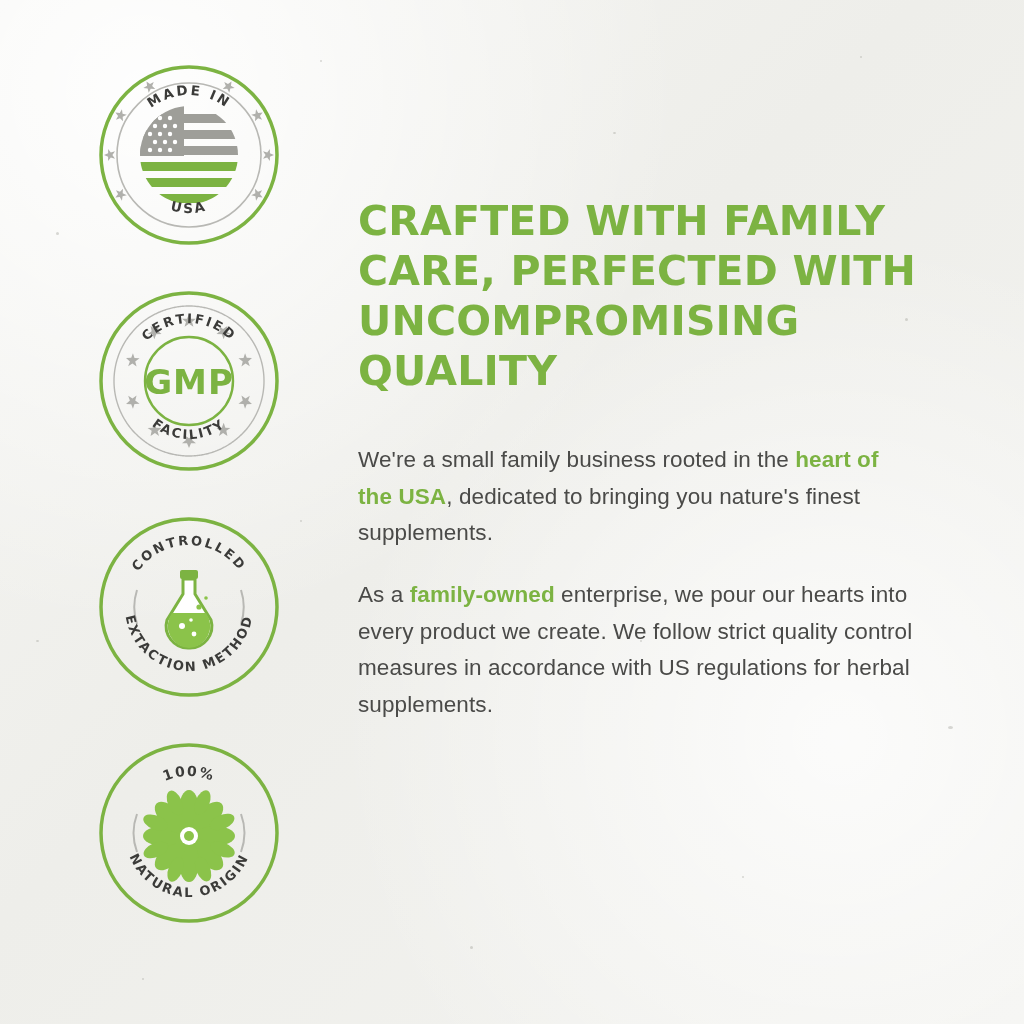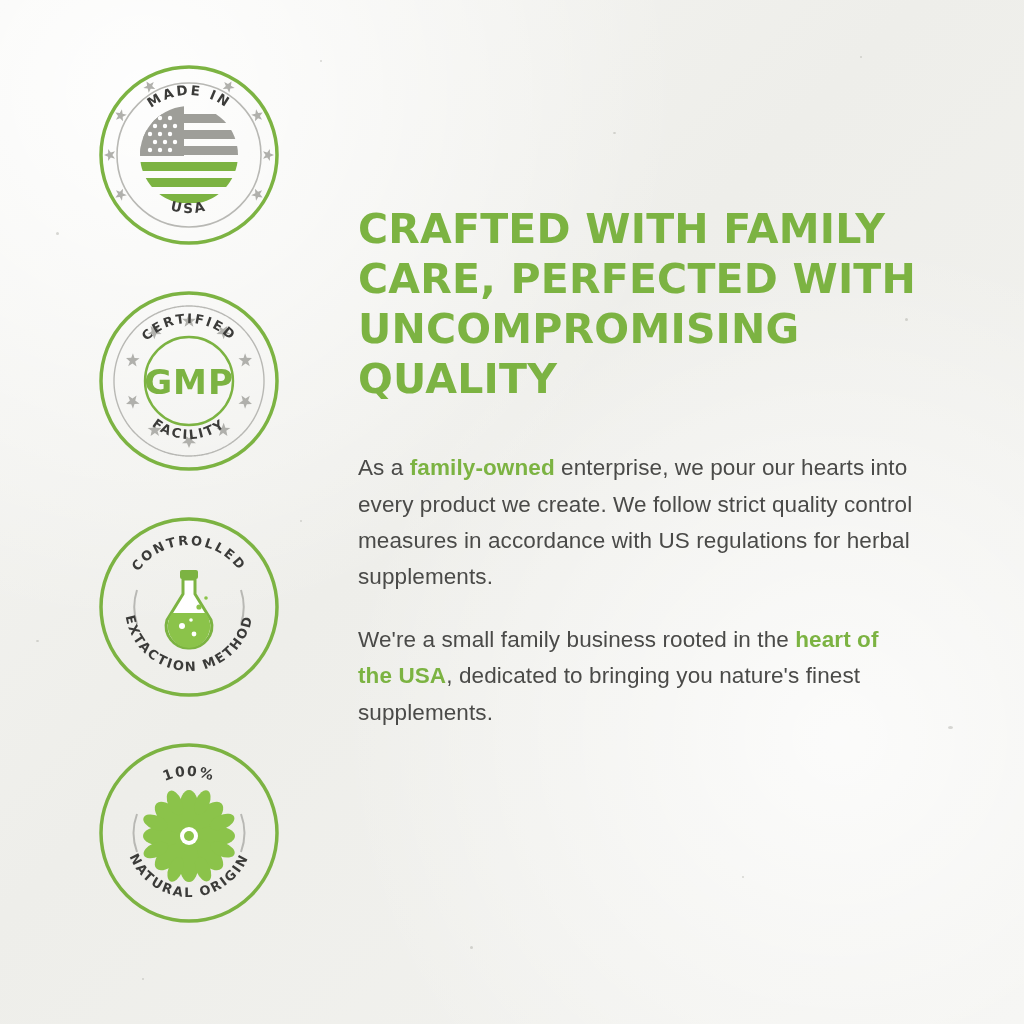--- a/index.html
+++ b/index.html
@@ -55,21 +55,21 @@
     top: 196px;
     width: 560px;
   }
   .headline {
     color: #7cb342;
     font-family: "DejaVu Sans", sans-serif;
     font-weight: bold;
     font-size: 41px;
     line-height: 1.22;
     letter-spacing: 0.2px;
-    margin: 8px 0 46px 0;
+    margin: 0 0 46px 0;
     text-transform: uppercase;
   }
   .para {
     color: #4a4a48;
     font-size: 22.5px;
     line-height: 1.62;
     margin: 0 0 26px 0;
     letter-spacing: .1px;
   }
   .hl {
@@ -327,21 +327,21 @@
         </text>
       </svg>
     </div>
 
   </div>
 
   <div class="content">
     <h1 class="headline">CRAFTED WITH FAMILY CARE, PERFECTED WITH UNCOMPROMISING QUALITY</h1>
 
     <p class="para">
+      <span>We're a small family business rooted in the </span><span class="hl">heart of the USA</span><span>, dedicated to bringing you nature's finest supplements.</span>
+    </p>
+
+    <p class="para">
       <span>As a </span><span class="hl">family-owned</span><span> enterprise, we pour our hearts into every product we create. We follow strict quality control measures in accordance with US regulations for herbal supplements.</span>
     </p>
-
-    <p class="para">
-      <span>We're a small family business rooted in the </span><span class="hl">heart of the USA</span><span>, dedicated to bringing you nature's finest supplements.</span>
-    </p>
   </div>
 
 </div>
 
 </body></html>

